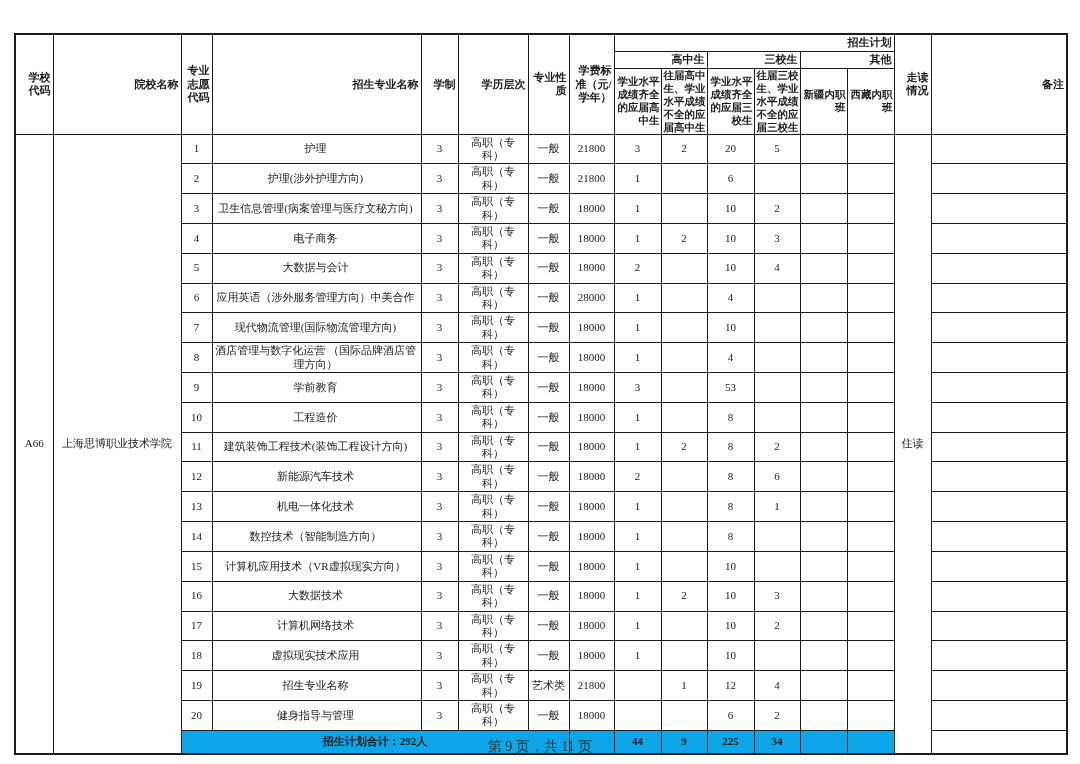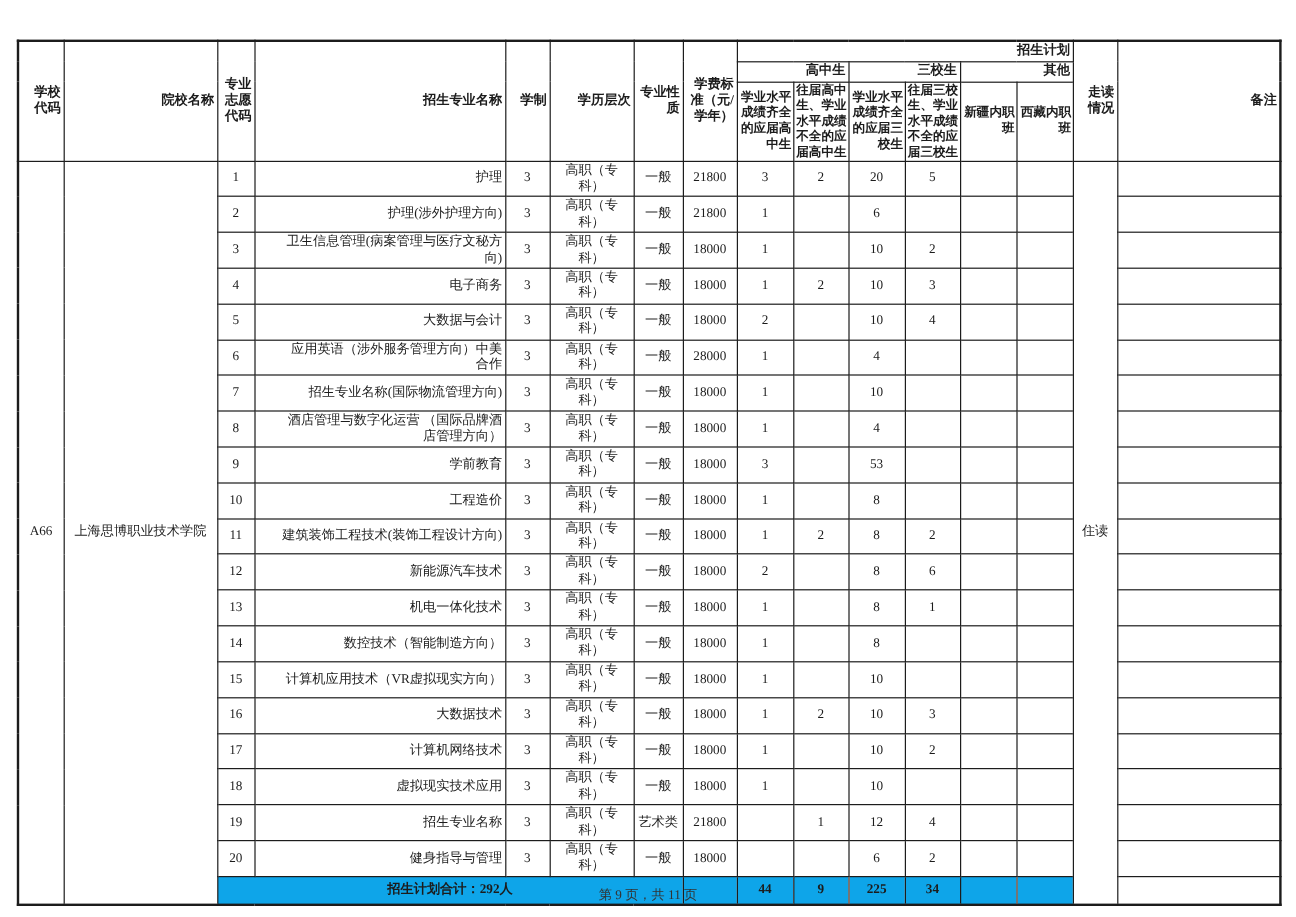--- a/index.html
+++ b/index.html
@@ -28,30 +28,30 @@
     padding: 1px 2px;
     overflow: hidden;
     word-break: break-all;
   }
   .plan-table th { font-weight: bold; text-align: right; }
   .hr1 { height: 17px; }
   .hr2 { height: 17px; }
   .hr3 { height: 66px; }
   .hr3 th { font-size: 10.5px; line-height: 13px; padding: 0 1px; }
   .plan-table tbody tr { height: 24px; }
-  td.left { text-align: right; padding-left: 21px; }
+  td.left { text-align: center; padding-left: 0; }
   td.green { background: #0ea5e9; }
   .bold { font-weight: bold; }
 
   .footer {
     position: absolute;
     left: 0; top: 738px;
     width: 100%;
     text-align: center;
-    font-size: 11px;
+    font-size: 14px;
     color: #333;
     font-family: "Liberation Serif", "DejaVu Serif", serif;
   }
 </style>
 </head>
 <body>
 
 <div class="sheet">
 
   <table class="plan-table">
@@ -190,21 +190,21 @@
           <td>1</td>
           <td></td>
           <td>4</td>
           <td></td>
           <td></td>
           <td></td>
           <td></td>
         </tr>
         <tr>
           <td>7</td>
-          <td class="left">招生专业名称(国际物流管理方向)</td>
+          <td class="left">现代物流管理(国际物流管理方向)</td>
           <td>3</td>
           <td>高职（专科）</td>
           <td>一般</td>
           <td>18000</td>
           <td>1</td>
           <td></td>
           <td>10</td>
           <td></td>
           <td></td>
           <td></td>

